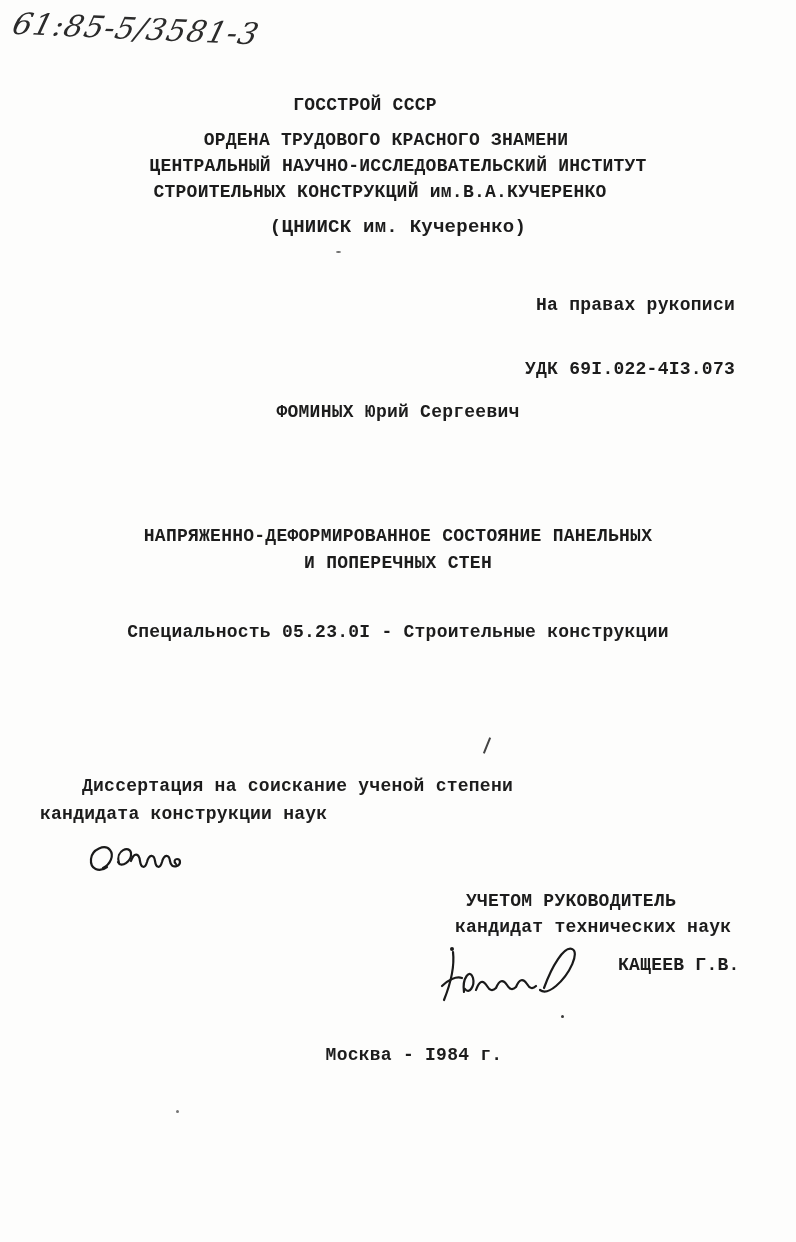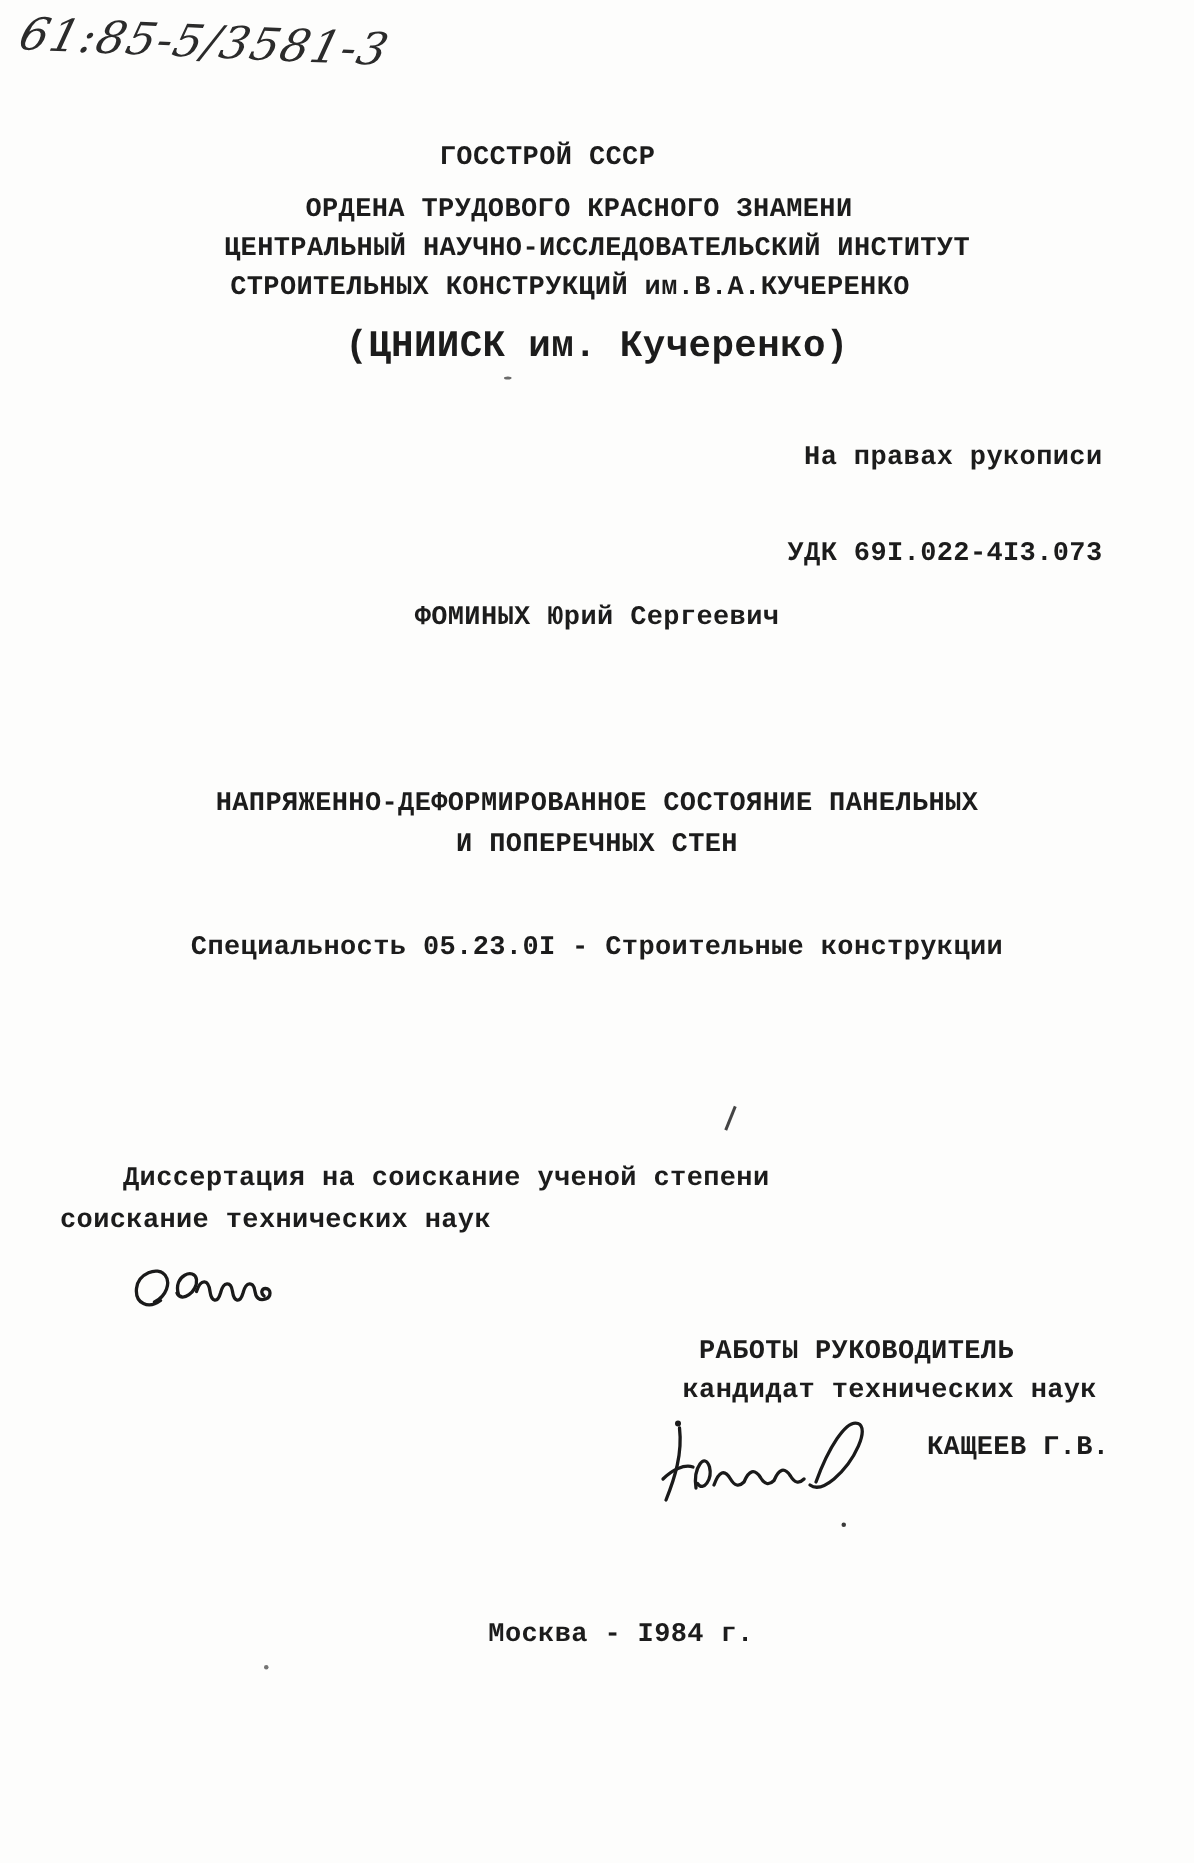--- a/index.html
+++ b/index.html
@@ -15,21 +15,21 @@
   }
   .line{
     position:absolute;
     font-size:18px;
     letter-spacing:.25px;
     white-space:pre;
     line-height:1.15;
   }
   .center{left:0;right:0;text-align:center;}
   .rightcol{right:61px;text-align:center;}
-  .abbrev{font-size:25px;text-align:center;}
+  .abbrev{font-size:19px;text-align:center;}
   .titleblock{position:absolute;left:0;right:0;top:523px;text-align:center;}
   .titleblock .tl{font-size:18px;letter-spacing:.25px;line-height:27px;white-space:pre;}
   .handwritten{
     position:absolute;left:18px;top:6px;
     font-family:"DejaVu Serif",serif;
     font-style:italic;font-weight:400;
     font-size:30px;letter-spacing:1px;
     color:#2b2b2b;
     transform:rotate(2.5deg) skewX(-12deg);
     transform-origin:left top;
@@ -66,45 +66,45 @@
   <div class="titleblock">
     <div class="tl">НАПРЯЖЕННО-ДЕФОРМИРОВАННОЕ СОСТОЯНИЕ ПАНЕЛЬНЫХ</div>
     <div class="tl">И ПОПЕРЕЧНЫХ СТЕН</div>
   </div>
 
   <div class="line center" style="top:622px;">Специальность 05.23.0I - Строительные конструкции</div>
 
   <div class="slashmark"></div>
 
   <div class="line" style="top:776px;left:40px;margin-left:42px;">Диссертация на соискание ученой степени</div>
-  <div class="line" style="top:804px;left:40px;">соискание технических наук</div>
+  <div class="line" style="top:804px;left:40px;">кандидата конструкции наук</div>
 
   <div class="sig" style="left:85px;top:841px;">
     <svg width="122" height="36" viewBox="0 0 122 36">
       <path d="M22,26 C14,32 5,28 6,18 C7,8 20,3 25,9 C29,14 26,23 18,27"></path>
       <path d="M34,22 C30,9 45,4 46,12 C47,20 36,28 33,21"></path>
       <path d="M46,20 c3,-9 8,-8 9,0 c1,7 5,8 7,1 c2,-8 7,-8 8,-1 c1,7 5,8 7,1 c2,-8 7,-8 8,-1 c0.5,4 3,6.5 7,5 c4,-1.5 4,-7 0,-7 c-2.5,0 -3.5,3 -1,5"></path>
     </svg>
   </div>
 
-  <div class="line" style="top:891px;left:466px;">РАБОТЫ РУКОВОДИТЕЛЬ</div>
+  <div class="line" style="top:891px;left:466px;">УЧЕТОМ РУКОВОДИТЕЛЬ</div>
   <div class="line" style="top:917px;left:455px;">кандидат технических наук</div>
 
   <div class="sig" style="left:440px;top:942px;">
     <svg width="162" height="66" viewBox="0 0 162 66">
       <circle cx="12" cy="7" r="2"></circle>
       <path d="M4,58 C10,43 15,27 13,10"></path>
       <path d="M2,44 C8,38 16,34 22,36"></path>
       <path d="M24,50 C22,36 30,26 33,36 C35,44 29,53 25,47"></path>
       <path d="M36,48 q5,-14 11,-4 q4,7 9,2 q5,-12 11,-3 q4,7 9,2 q5,-12 11,-3 q4,7 9,2"></path>
       <path d="M104,46 C112,24 124,4 132,7 C140,10 130,32 116,44 C110,49 104,51 100,48"></path>
     </svg>
   </div>
 
   <div class="line" style="top:955px;left:618px;">КАЩЕЕВ Г.В.</div>
 
-  <div class="line center" style="top:1080px;padding-left:32px;">Москва - I984 г.</div>
+  <div class="line center" style="top:1045px;padding-left:32px;">Москва - I984 г.</div>
 
   <div class="speck" style="left:336px;top:251px;width:5px;height:2px;opacity:.75;"></div>
   <div class="speck" style="left:561px;top:1015px;width:3px;height:3px;"></div>
   <div class="speck" style="left:176px;top:1110px;width:3px;height:3px;opacity:.7;"></div>
 
 </div>
 
 </body></html>

